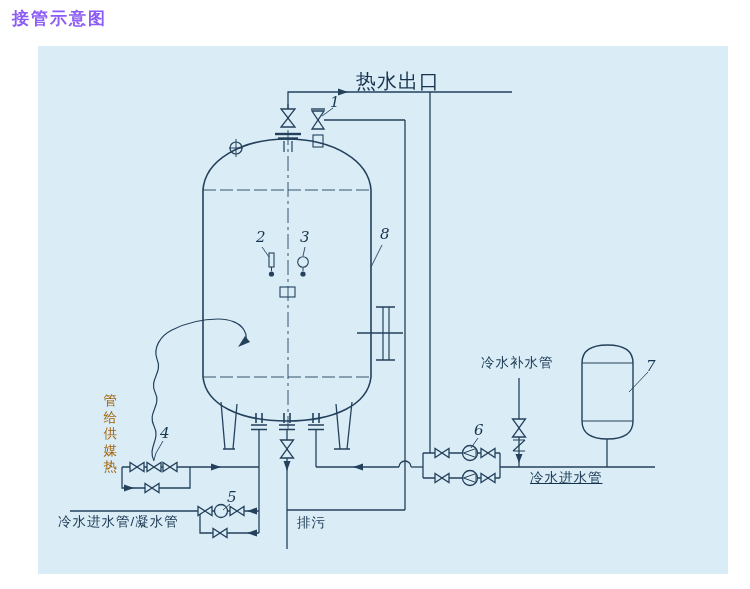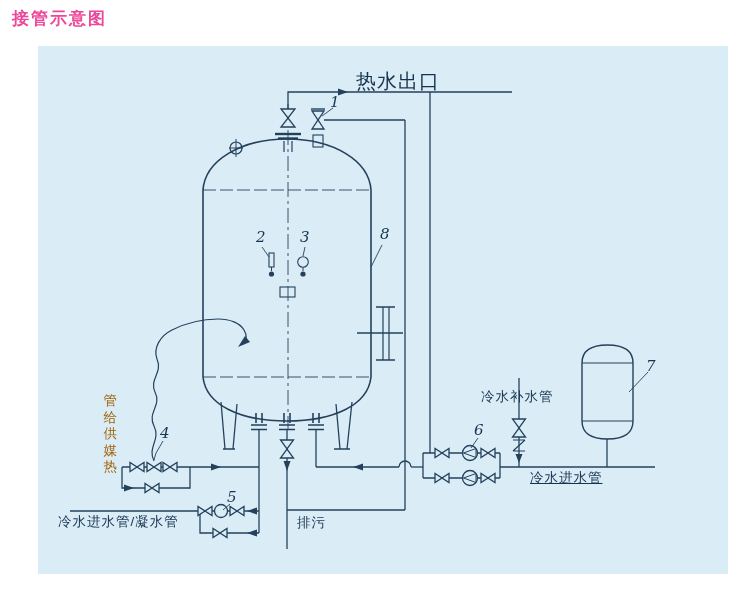--- a/index.html
+++ b/index.html
@@ -3,21 +3,21 @@
 <meta charset="utf-8">
 <style>
   html,body{margin:0;padding:0;}
   body{
     width:750px;height:589px;position:relative;background:#ffffff;
     font-family:"Liberation Sans",sans-serif;overflow:hidden;
   }
   #page-title{
     position:absolute;left:12px;top:7px;
     font:bold 17px "Liberation Sans",sans-serif;
-    color:#ec4899;letter-spacing:2px;
+    color:#8b5cf6;letter-spacing:2px;
   }
   #panel{
     position:absolute;left:38px;top:46px;width:690px;height:528px;
     background:#daedf7;
   }
   svg{position:absolute;left:0;top:0;}
   .lbl{
     position:absolute;
     font:500 13.5px "Liberation Sans",sans-serif;
     color:#17344f;white-space:nowrap;letter-spacing:1px;
@@ -199,21 +199,21 @@
 </svg>
 
 <div class="lbl" style="left:356px;top:68px;font-size:20px">热水出口</div>
 
 <div class="vtext" style="left:100px;top:369px;">管给供媒热</div>
 
 <div class="lbl" style="left:58px;top:513px;">冷水进水管/凝水管</div>
 
 <div class="lbl" style="left:297px;top:514px;">排污</div>
 
-<div class="lbl" style="left:481px;top:354px;margin-top:34px;">冷水补水管</div>
+<div class="lbl" style="left:481px;top:354px;">冷水补水管</div>
 
 <div class="lbl" style="left:530px;top:469px;text-decoration:underline;">冷水进水管</div>
 
 <div class="num" style="left:330px;top:93px;">1</div>
 <div class="num" style="left:256px;top:228px;">2</div>
 <div class="num" style="left:300px;top:228px;">3</div>
 <div class="num" style="left:160px;top:424px;">4</div>
 <div class="num" style="left:227px;top:488px;">5</div>
 <div class="num" style="left:474px;top:421px;">6</div>
 <div class="num" style="left:646px;top:357px;">7</div>

